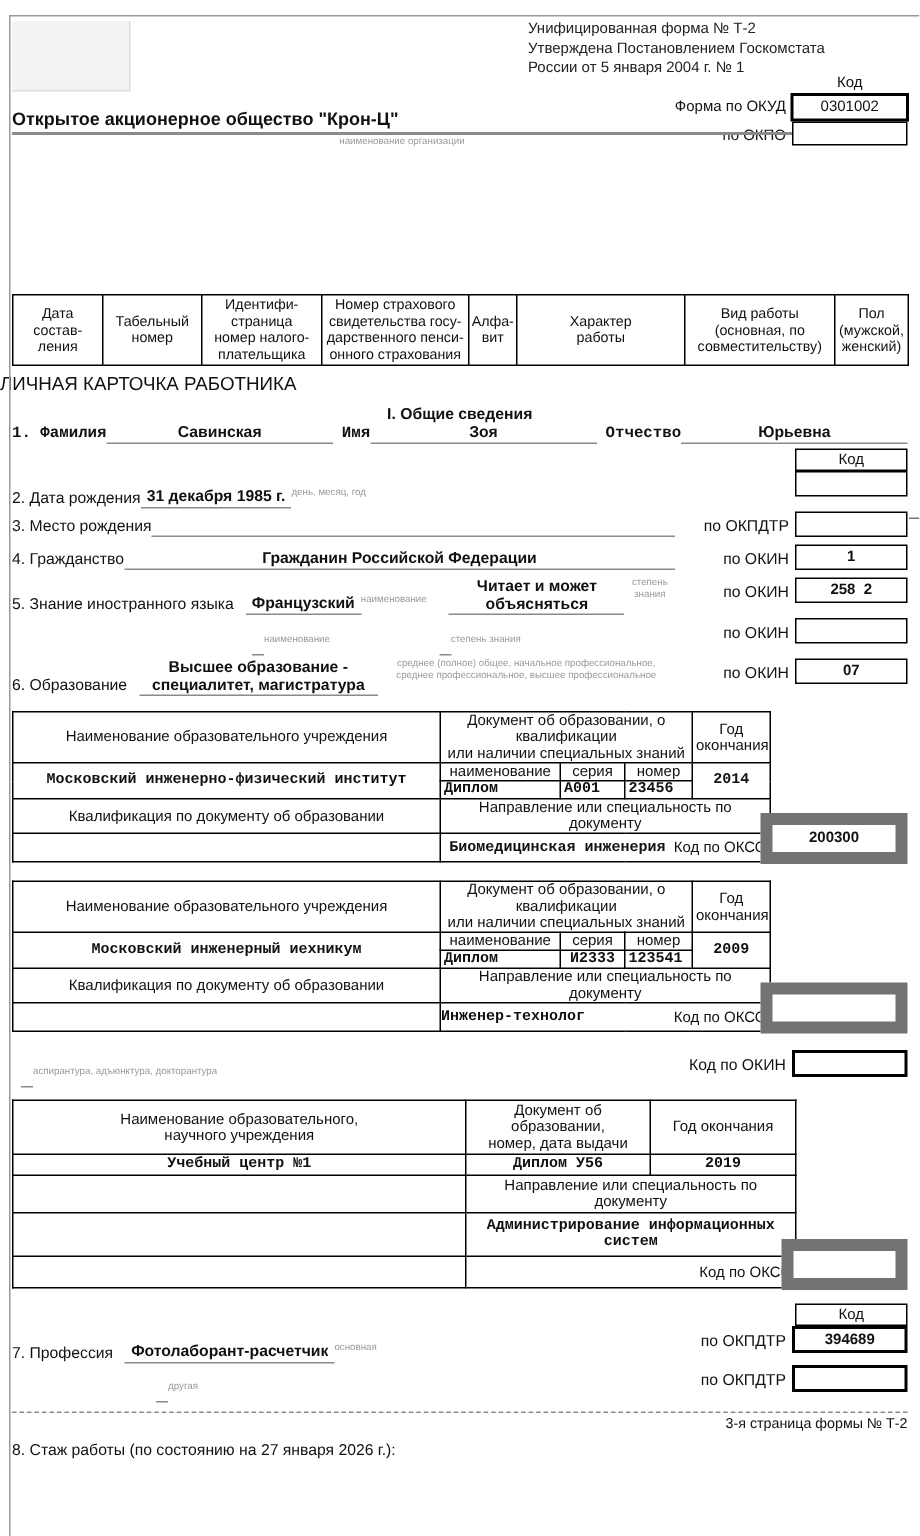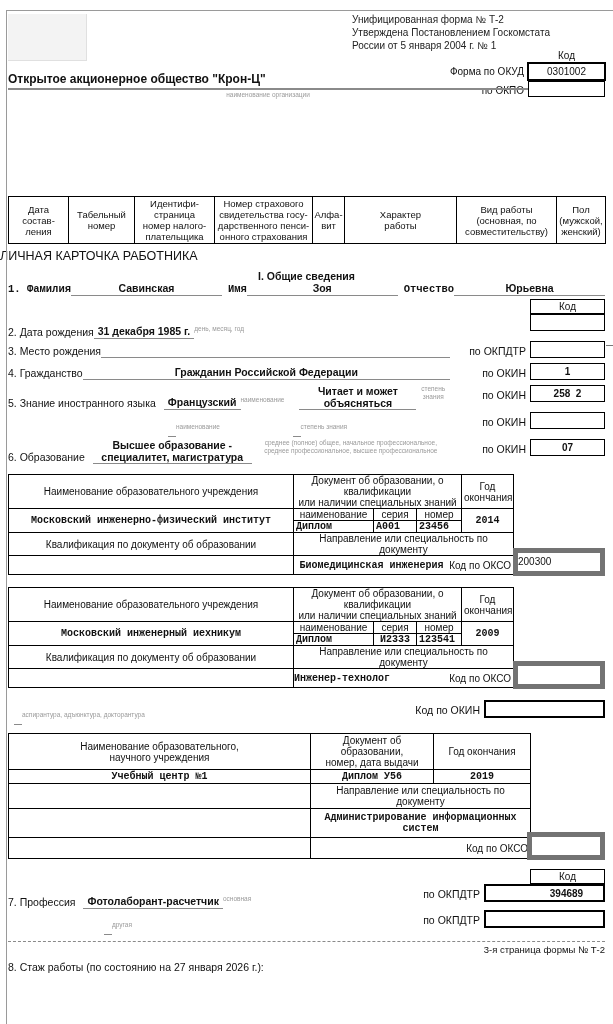--- a/index.html
+++ b/index.html
@@ -43,30 +43,30 @@
 
   .row{display:flex;align-items:flex-end;padding:0 8px;position:relative;}
   .lbl{white-space:nowrap;padding-bottom:1px;}
   .b{font-weight:bold;font-family:Liberation Mono, monospace;}
   .ucol{display:flex;flex-direction:row;min-width:0;}
   .uval{border-bottom:1px solid #8a8a8a;text-align:center;font-weight:bold;min-height:13px;padding:0 4px;}
   .cap{font-size:6.5px;color:#9a9a9a;text-align:center;line-height:8px;min-height:8px;}
   .codelabel{width:76px;text-align:right;white-space:nowrap;padding:0 4px 1px 0;}
   .codebox{width:73px;min-width:73px;border:1px solid #000;height:15px;text-align:center;
            font-weight:bold;font-size:10px;line-height:15px;}
-  .codebox.thick{border-width:2px;height:14px;padding-left:44px;}
+  .codebox.thick{border-width:2px;height:14px;}
   .kodhdr{display:flex;justify-content:flex-end;padding-right:8px;}
   .kodcell{width:73px;border:1px solid #000;text-align:center;font-size:10px;height:13px;line-height:13px;}
 
   .edwrap{position:relative;margin:0 8px;}
   .ed-table{width:505px;table-layout:fixed;}
   .ed-table td{border:1px solid #000;font-size:10px;text-align:center;vertical-align:middle;padding:0 2px;}
   .ed-table .hdr{line-height:11px;}
-  .ed-okso{position:absolute;right:0;bottom:-1px;width:82px;height:18px;border:5px solid #737373;
-           font-weight:normal;font-size:10px;line-height:18px;background:#fff;}
+  .ed-okso{position:absolute;right:0;bottom:-1px;width:82px;height:18px;border:8px solid #737373;
+           text-align:center;font-weight:bold;font-size:10px;line-height:18px;background:#fff;}
 
   .pg-table{width:522px;table-layout:fixed;}
   .pg-table td{border:1px solid #000;font-size:10px;text-align:center;vertical-align:middle;padding:1px 2px;line-height:11px;}
 
   .dash-sep{margin:6px 8px 0 8px;border-top:1px dashed #8a8a8a;}
   .page2note{text-align:right;padding-right:8px;font-size:9.5px;margin-top:2px;}
   .pre{white-space:pre-line;}
 </style>
 </head>
 <body>

